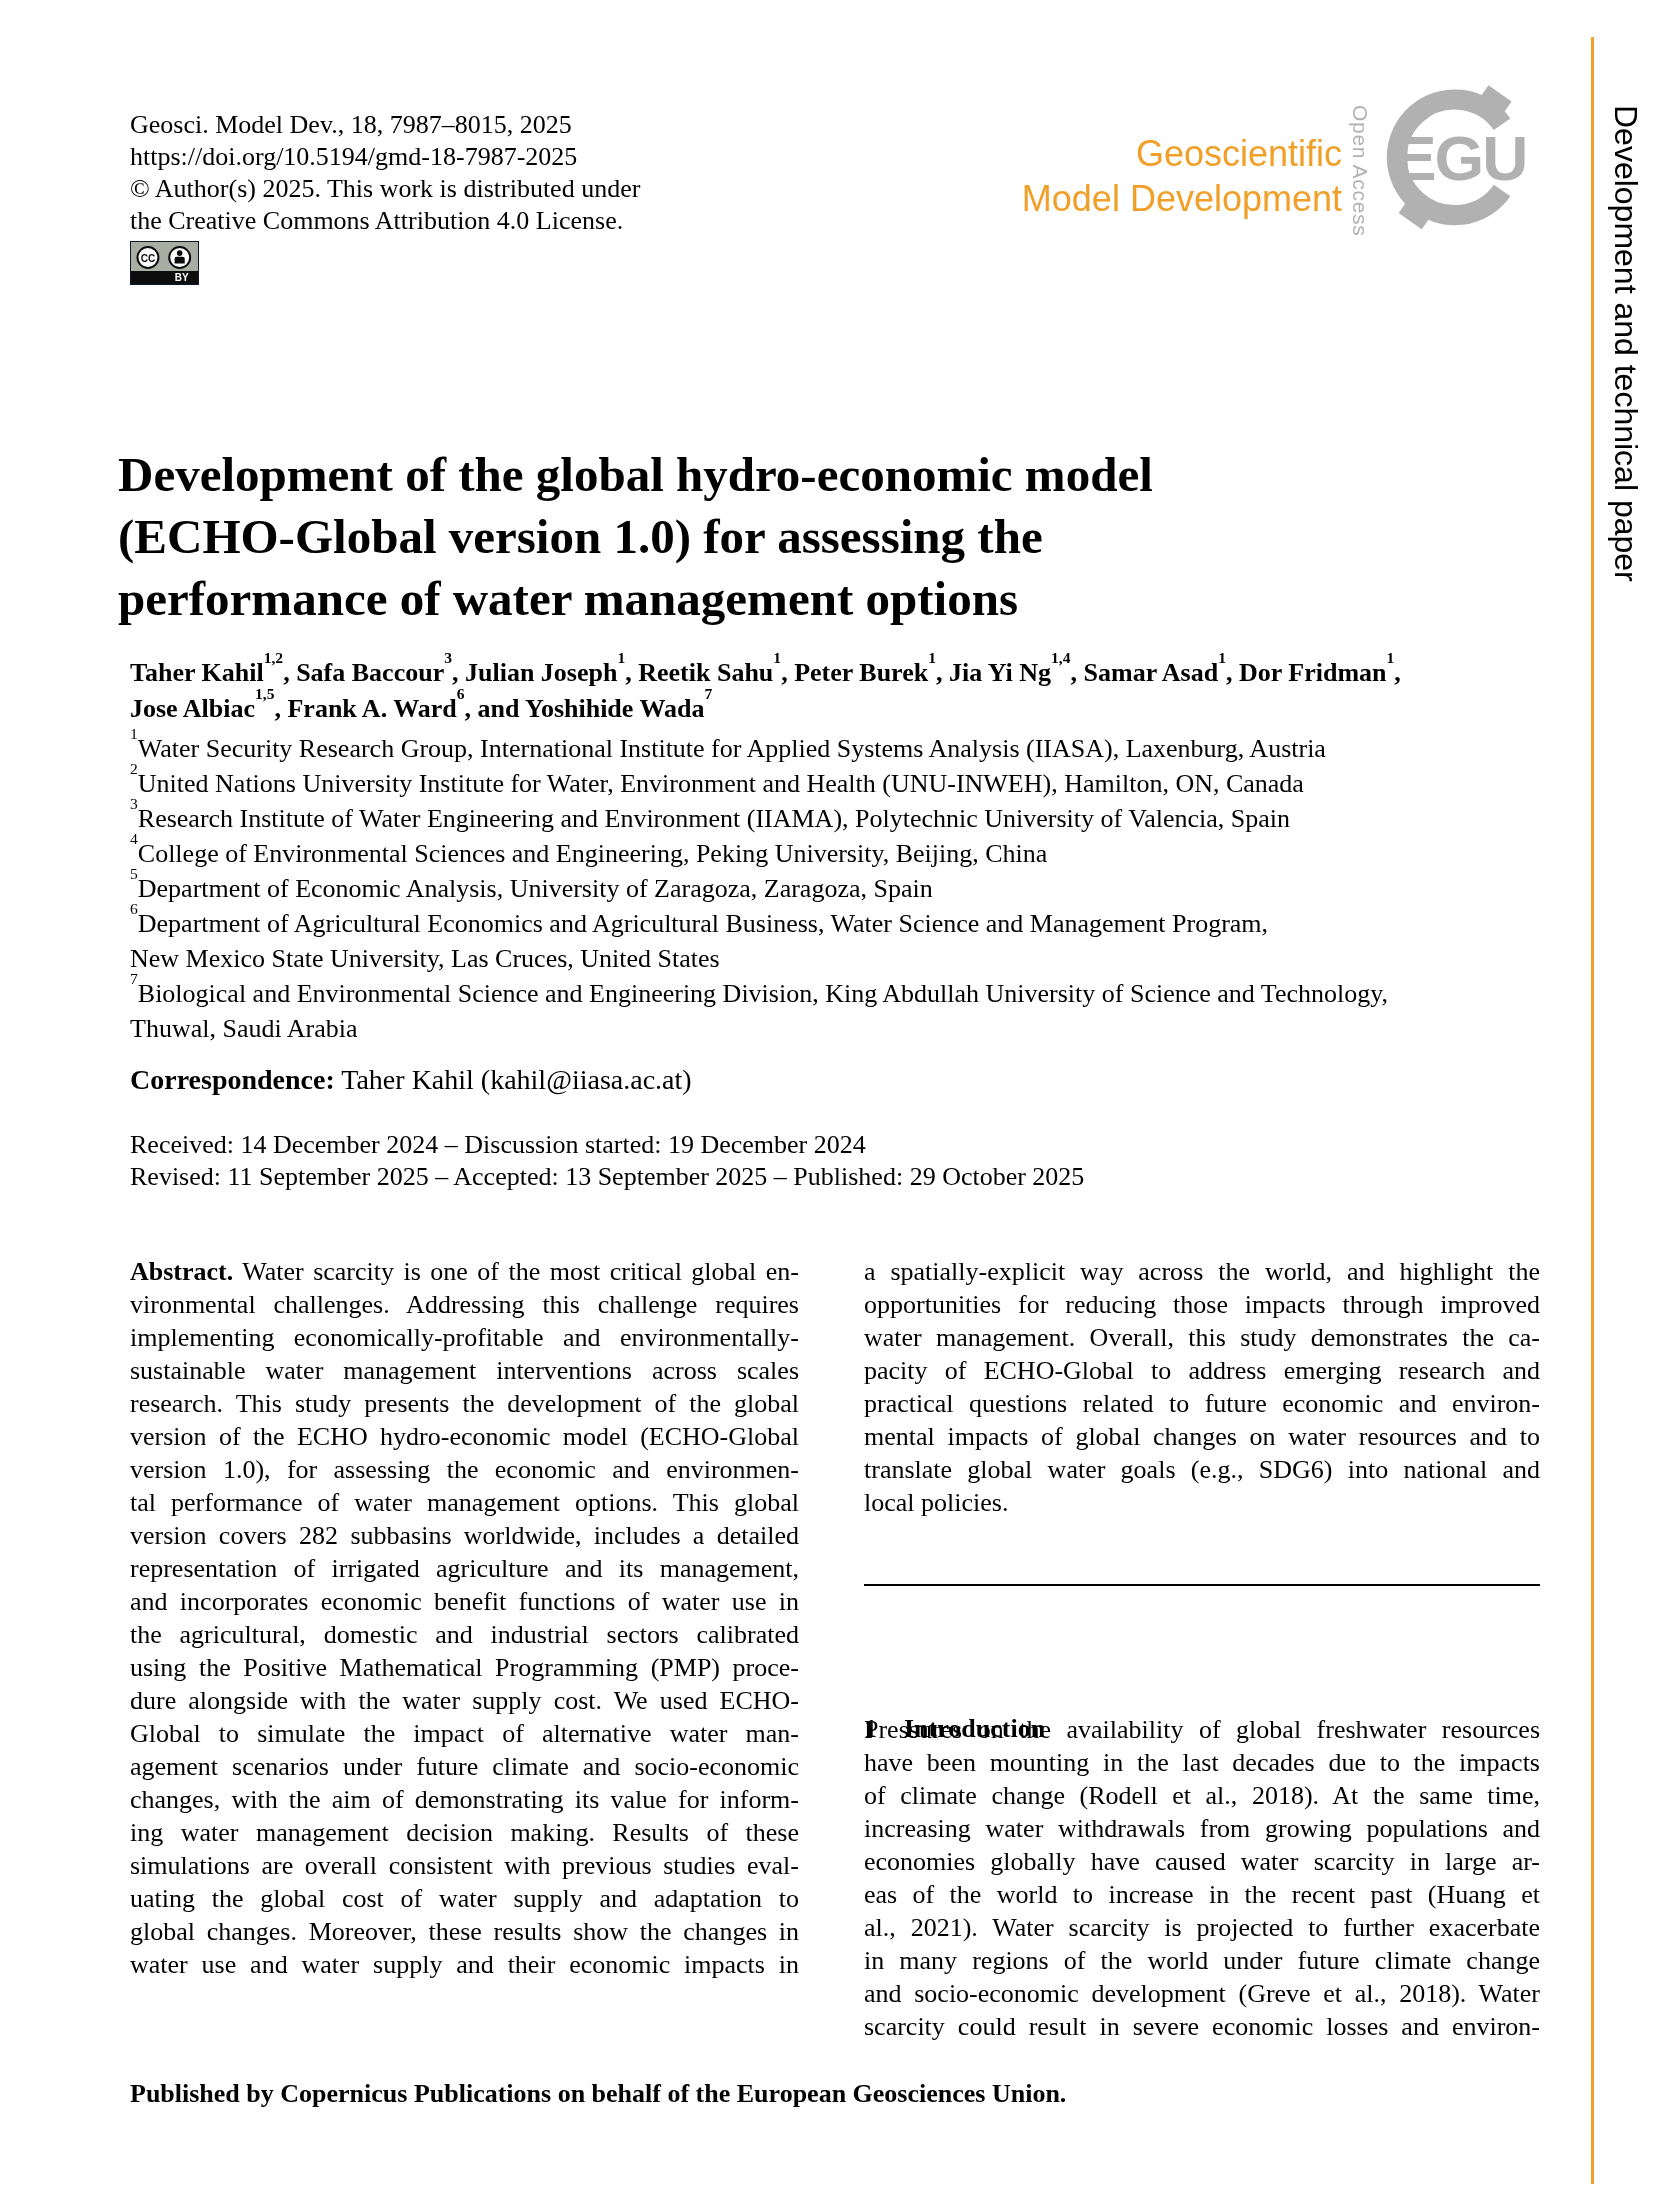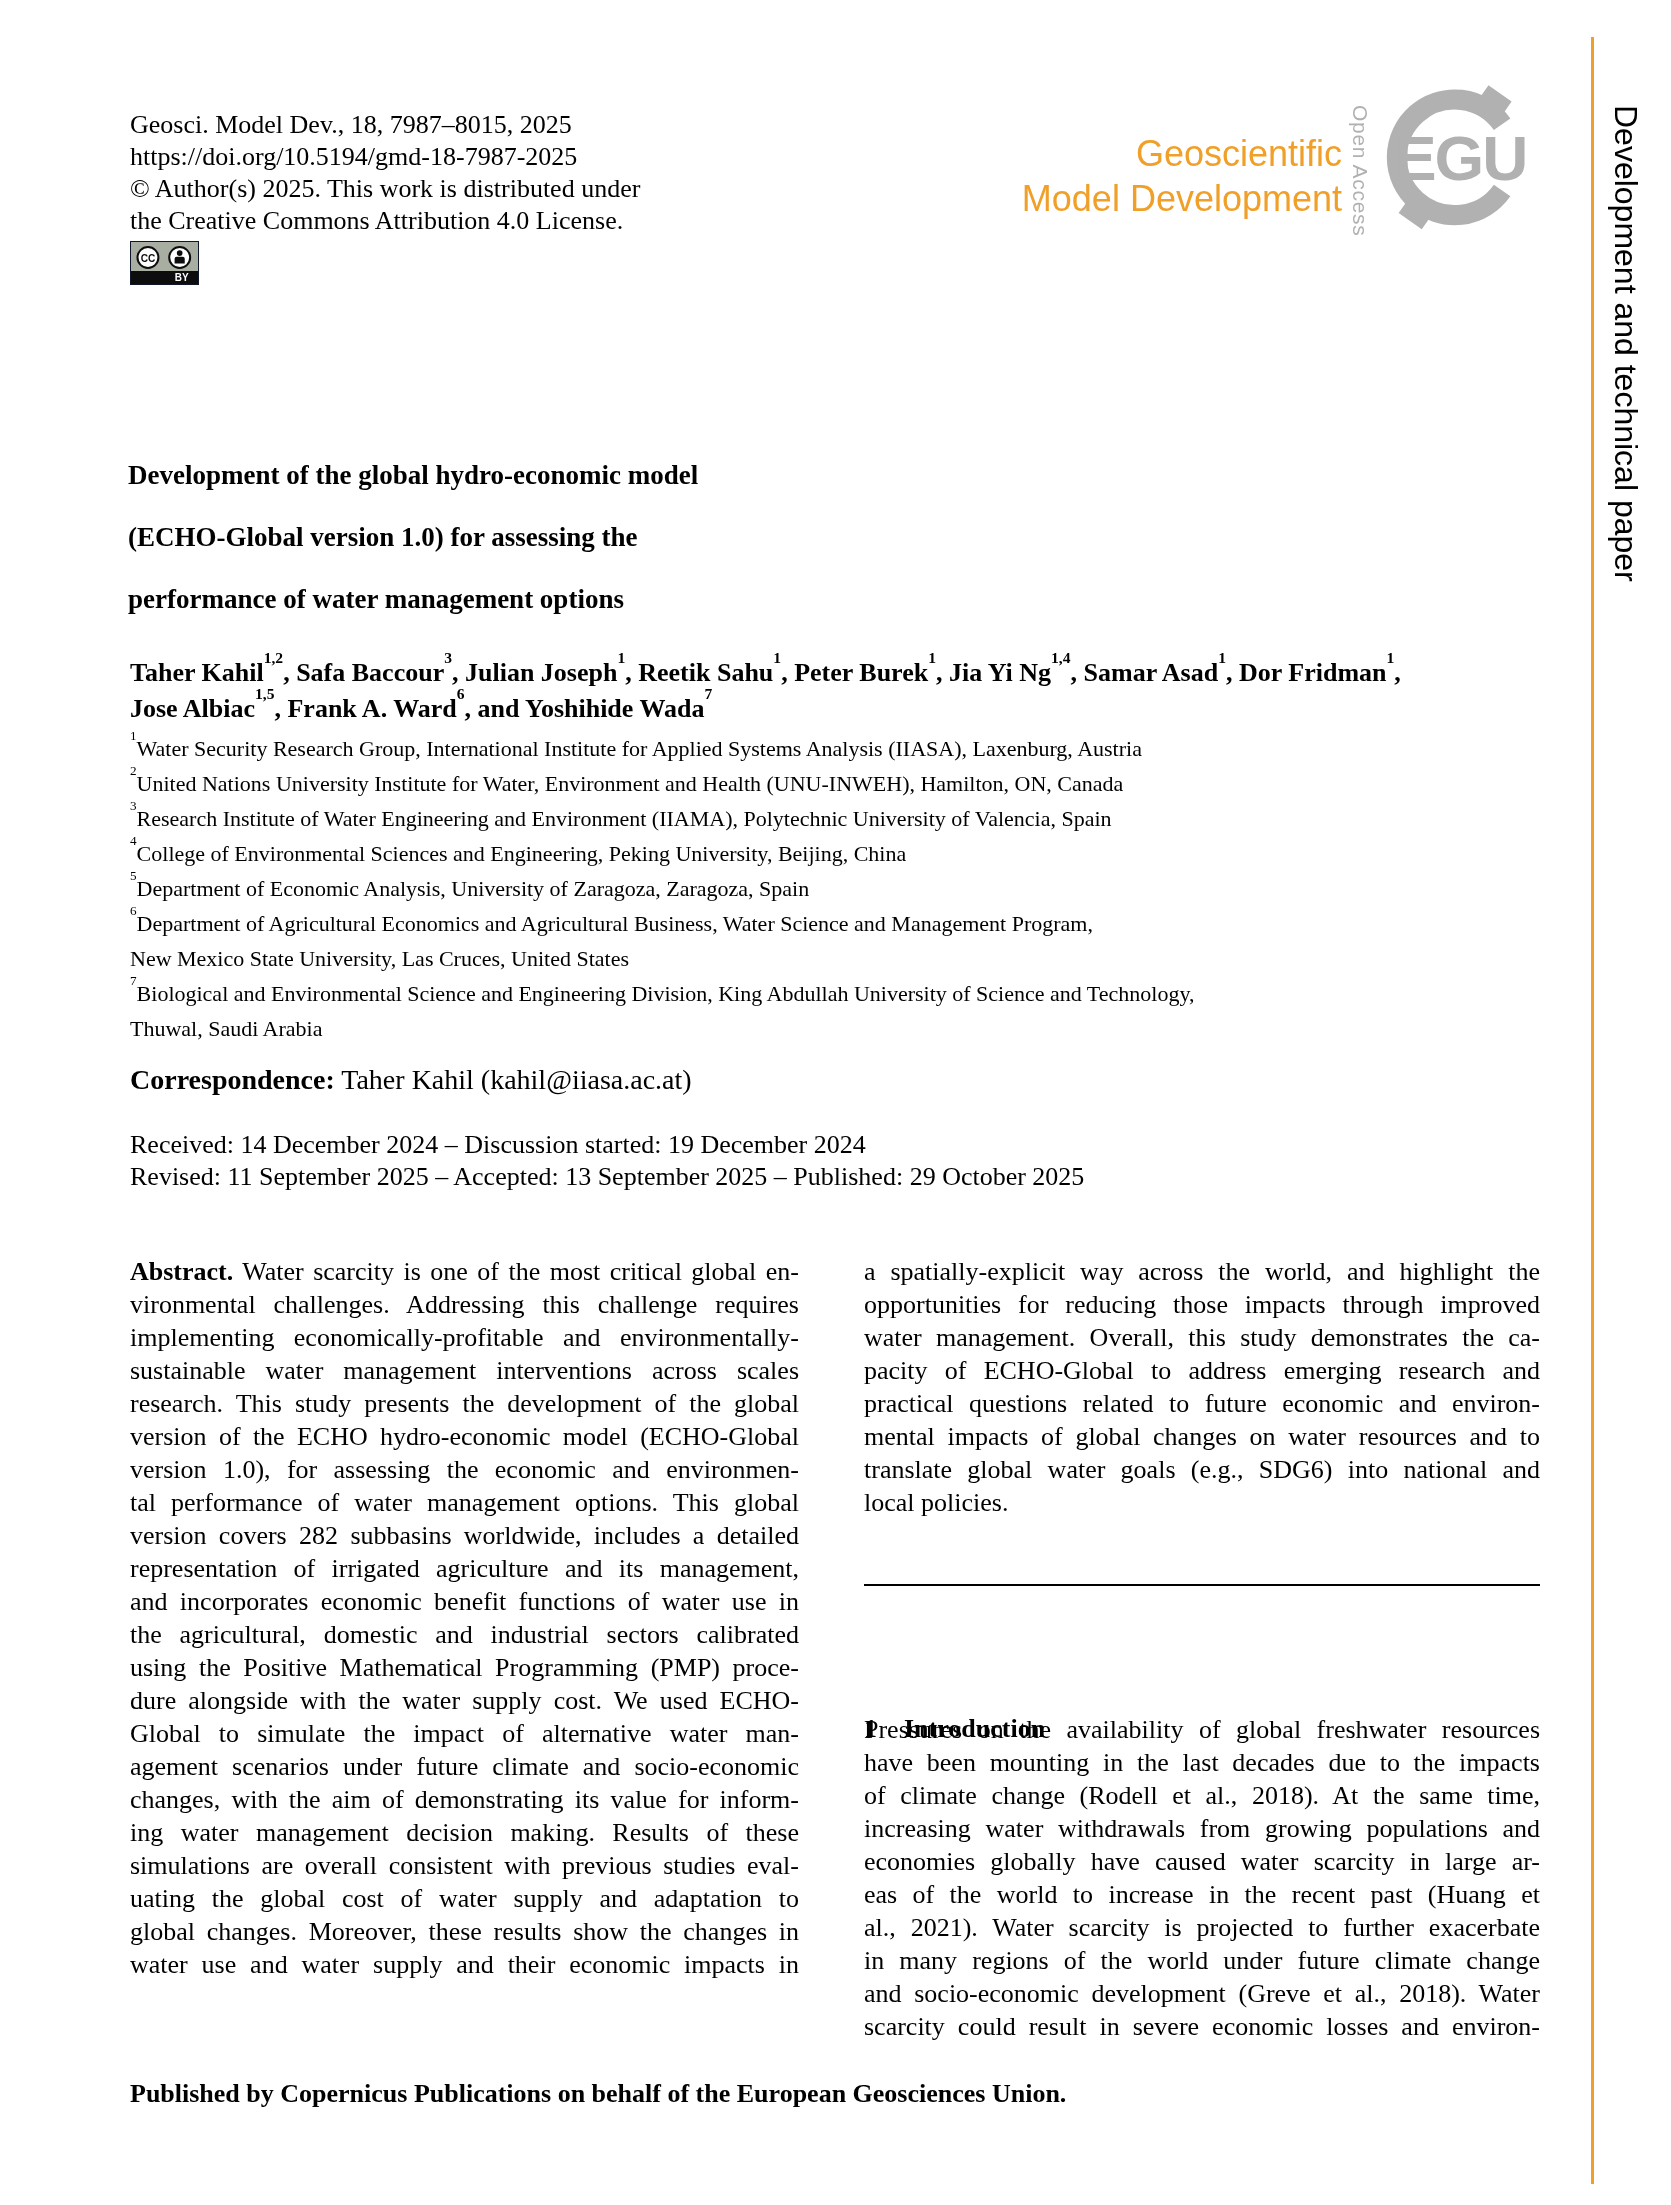--- a/index.html
+++ b/index.html
@@ -28,23 +28,23 @@
   .open-access { left:1348px; top:105px; writing-mode:vertical-rl;
                  font-family:"Liberation Sans",sans-serif; font-size:21px; letter-spacing:0.7px; }
   .egu-logo { left:1379px; top:80px; }
 
   
   .accent-rule { left:1591px; top:37px; width:3.4px; height:2147px; }
   .side-label { left:1607px; top:105px; writing-mode:vertical-rl;
                 font-family:"Liberation Sans",sans-serif; font-size:32px; color:#000; }
 
   
-  .title { left:128px; top:444px; width:1416px; font-size:27px; line-height:62px; font-weight:bold; }
+  .title { left:118px; top:444px; width:1416px; font-size:49px; line-height:62px; font-weight:bold; }
   .authors { left:130px; top:655px; width:1450px; font-size:26px; line-height:36px; font-weight:bold; }
-  .affiliations { left:130px; top:731px; width:1450px; font-size:22px; line-height:35px; }
+  .affiliations { left:130px; top:731px; width:1450px; font-size:26px; line-height:35px; }
   .correspondence { left:130px; top:1064px; width:1450px; font-size:28px; line-height:32px; }
   .dates { left:130px; top:1129px; width:1450px; font-size:26px; line-height:32px; }
 
   
   .col { font-size:26px; line-height:33px; }
   .col-left { left:130px; top:1255px; width:669px; }
   .col-right-abs { left:864px; top:1255px; width:676px; }
   .section-divider { left:864px; top:1584px; width:676px; height:2px; background:#000; }
   .section-heading { left:864px; top:1712px; width:676px; font-size:26px; line-height:33px; font-weight:bold; }
   .section-heading .gap { display:inline-block; width:27px; }

